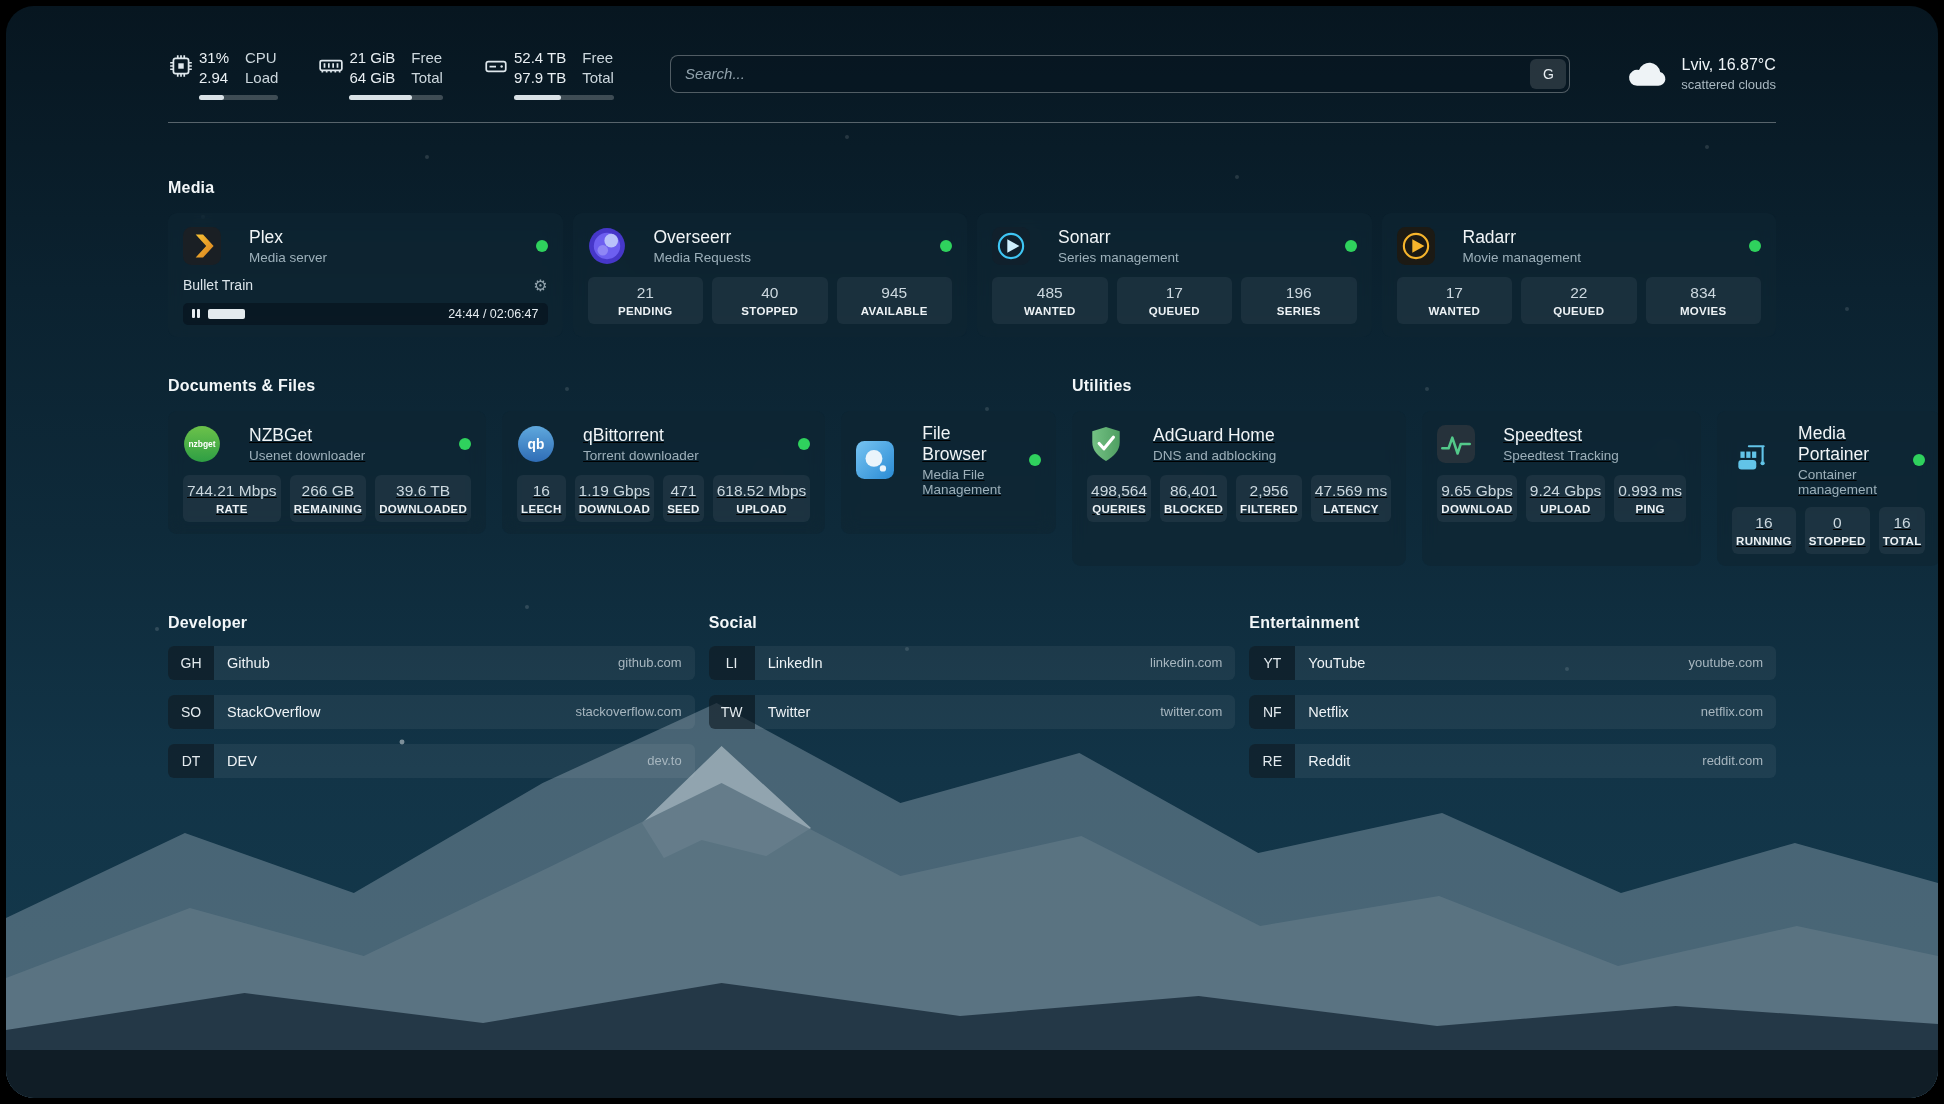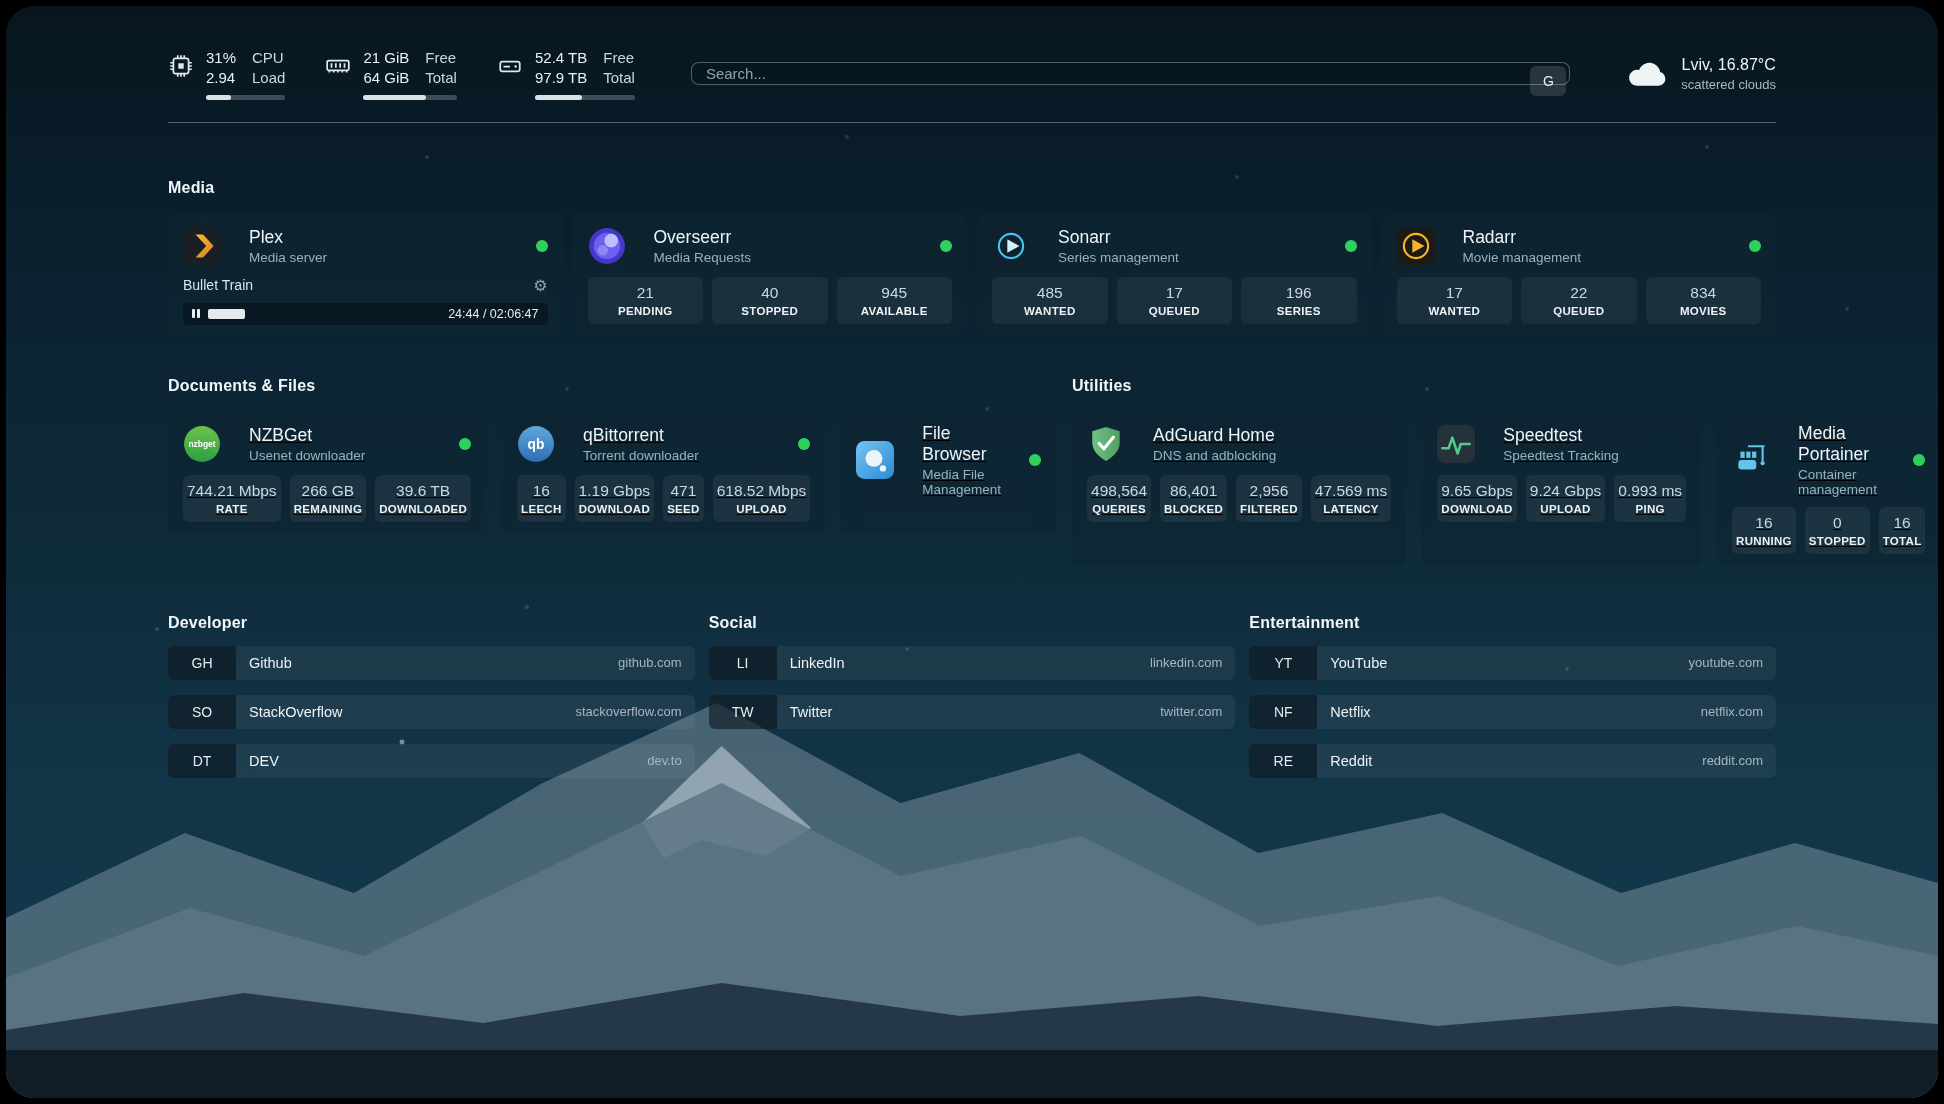--- a/index.html
+++ b/index.html
@@ -26,35 +26,36 @@
       1180px 472px 0 1px rgba(255,255,255,.15), 1420px 382px 0 1px rgba(255,255,255,.12),
       1660px 442px 0 1px rgba(255,255,255,.16), 1840px 302px 0 1px rgba(255,255,255,.12),
       395px 735px 0 1.5px rgba(255,255,255,.45), 520px 600px 0 1px rgba(255,255,255,.14),
       900px 642px 0 1px rgba(255,255,255,.12), 1300px 612px 0 1px rgba(255,255,255,.14),
       1560px 662px 0 1px rgba(255,255,255,.12), 150px 622px 0 1px rgba(255,255,255,.14);
   }
   .content { position:relative; z-index:2; padding:42px 162px 0; }
 
   
   .topbar { display:flex; align-items:center; gap:40px; }
-  .res { display:flex; align-items:flex-start; gap:12px; }
+  .res { display:flex; align-items:flex-start; gap:5px; }
   .res-icon { margin-top:5px; display:block; }
   .res-cols { display:flex; gap:16px; font-size:15px; line-height:1.35; }
   .res-col { display:flex; flex-direction:column; }
   .res-col.values { color:#e9eff3; }
   .res-col.labels { color:#ccd7dd; }
   .res-bar { height:5px; border-radius:3px; background:rgba(255,255,255,.22); margin-top:6px; }
   .res-fill { height:100%; border-radius:3px; background:#d9e1e6; }
 
   .search { flex:1; position:relative; margin:0 16px; }
   .search input {
-    width:100%; height:23px; background:rgba(7,22,32,.55);
+    width:100%; height:38px; background:rgba(7,22,32,.55);
     border:1px solid rgba(255,255,255,.30); border-radius:8px;
     padding:0 54px 0 14px; color:#eaf0f3; font-size:15px; outline:none;
     font-family:"Liberation Sans", sans-serif;
+    font-style:italic;
   }
   .search input::placeholder { color:#91a2ac; }
   .search-btn {
     position:absolute; top:4px; right:4px; width:36px; height:30px; border:none; border-radius:6px;
     background:rgba(255,255,255,.13); color:#e8eef2; font-size:14px; cursor:pointer;
     font-family:"Liberation Sans", sans-serif;
   }
   .weather { display:flex; align-items:center; gap:13px; }
   .weather-loc { font-size:16px; color:#eef3f6;text-align:center; }
   .weather-cond { font-size:13px; color:#a9b8c1; margin-top:3px; }
@@ -97,21 +98,21 @@
   .stack { display:flex; flex-direction:row; gap:16px;text-decoration:underline; }
 
   
   .bookmarks { display:grid; grid-template-columns:repeat(3,1fr); gap:14px; margin-top:48px; align-items:start; }
   .bm-title { margin-bottom:14px; }
   .bm-list { display:flex; flex-direction:column; gap:15px; }
   .bm {
     display:flex; align-items:center; height:34px; background:rgba(255,255,255,.055);
     border-radius:6px; overflow:hidden; text-decoration:none; cursor:pointer;
   }
-  .bm-abbr { width:68px; height:100%; background:rgba(6,18,26,.6); color:#e3eaee; font-size:14px; display:flex; align-items:center; justify-content:center; flex:none; }
+  .bm-abbr { width:46px; height:100%; background:rgba(6,18,26,.6); color:#e3eaee; font-size:14px; display:flex; align-items:center; justify-content:center; flex:none; }
   .bm-name { margin-left:13px; font-size:14.5px; color:#eef3f6; }
   .bm-url { margin-left:auto; margin-right:13px; font-size:13px; color:#a7b6bf; }
 </style>
 </head>
 <body>
 
 <div class="screen">
 
   <svg class="mountains" viewBox="0 0 1944 520" preserveAspectRatio="none">
     <polygon fill="#8ba0ac" opacity="0.45" points="0,340 180,255 350,315 540,205 715,125 900,225 1080,175 1260,275 1445,235 1625,315 1800,265 1944,305 1944,520 0,520"></polygon>

